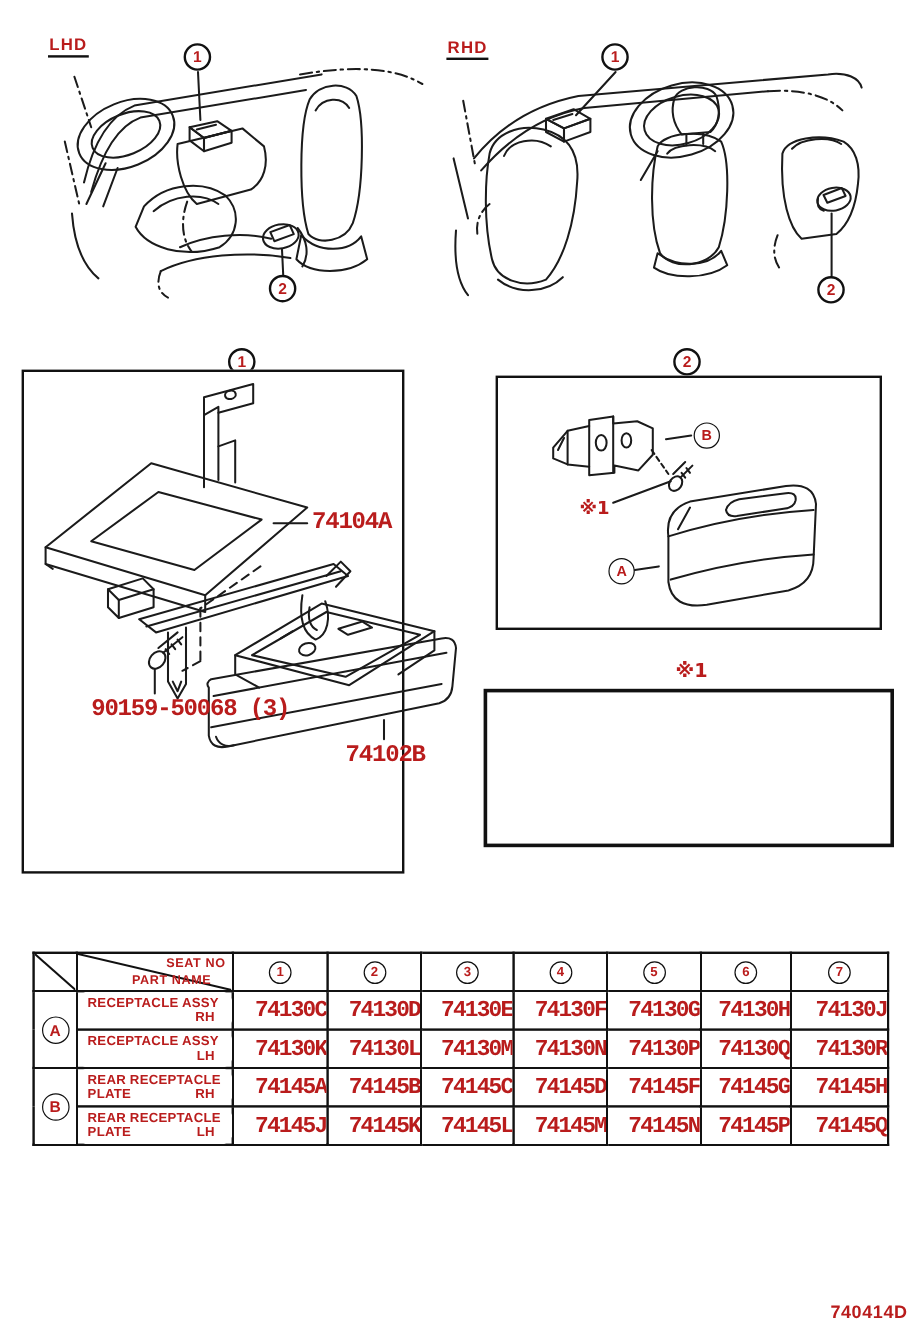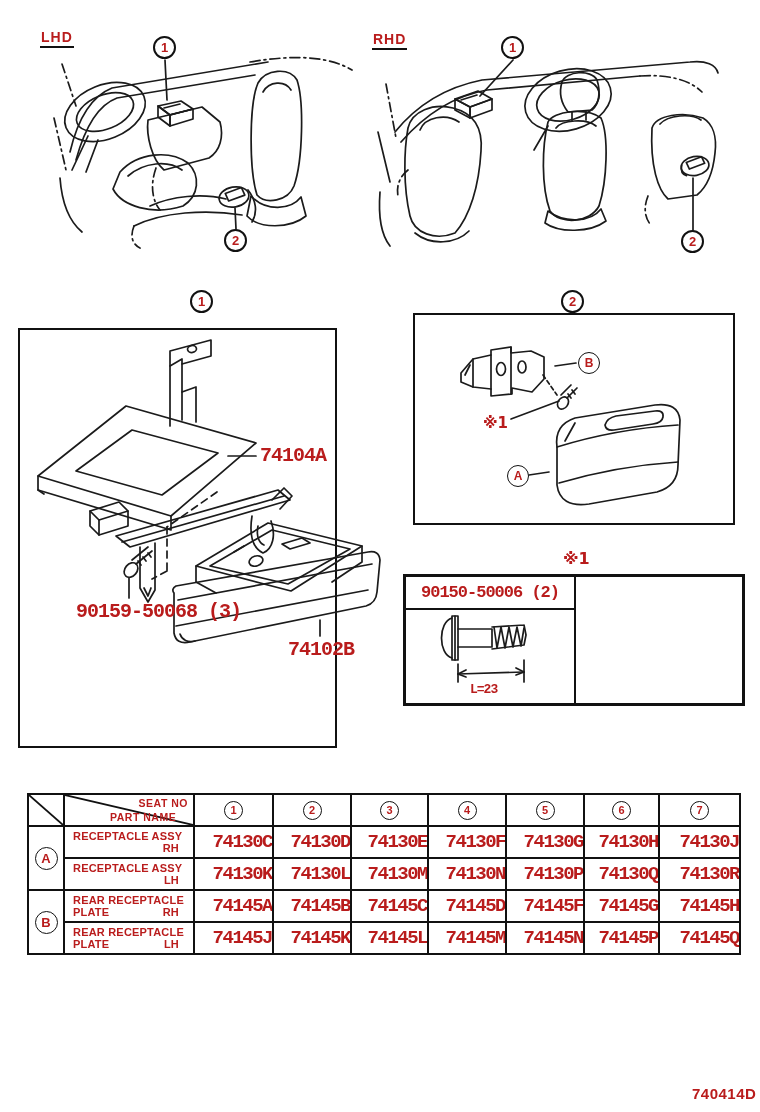--- a/index.html
+++ b/index.html
@@ -148,21 +148,21 @@
   </svg>
 
   <span class="abs scene-label" style="left:40px;top:29px">LHD</span>
   <span class="abs scene-label" style="left:372px;top:31px">RHD</span>
   <div class="callout" style="left:153px;top:36px">1</div>
   <div class="callout" style="left:224px;top:229px">2</div>
   <div class="callout" style="left:501px;top:36px">1</div>
   <div class="callout" style="left:681px;top:230px">2</div>
 
   <div class="callout" style="left:190px;top:290px">1</div>
-  <div class="detail-box" style="left:18px;top:328px;width:319px;height:420px;">
+  <div class="detail-box" style="left:18px;top:308px;width:319px;height:420px;">
     <svg class="art" width="363" height="416" viewBox="0 0 363 416">
 
       <g>
 
         <path d="M18,146 L106,76 L236,113 L151,186 Z"></path>
         <path d="M18,146 L18,160 L151,200 L151,186"></path>
         <path d="M18,160 L24,164"></path>
         <path d="M56,141 L112,100 L198,123 L142,165 Z"></path>
 
         <path d="M150,96 L150,36 L162,29 L162,90"></path>
@@ -253,38 +253,20 @@
       <path d="M114,160 L134,157" stroke-width="1.5"></path>
       <path d="M96,104 L144,86" stroke-width="1.5"></path>
     </svg>
     <div class="callout small" style="left:163px;top:37px">B</div>
     <div class="callout small" style="left:92px;top:150px">A</div>
     <span class="note-ref" style="left:68px;top:99px">※1</span>
   </div>
 
   <span class="abs note-ref" style="left:563px;top:549px;font-size:16px">※1</span>
   <div class="screw-table">
-    <div class="screw-col">
-      <div class="screw-head">90150-50006 (2)</div>
-      <div class="screw-body">
-        <svg class="art" width="168" height="93" viewBox="0 0 168 93">
-          <path d="M46,8 C32,12 32,44 46,48"></path>
-          <path d="M46,6 L52,6 L52,50 L46,50 Z"></path>
-          <path d="M49,6 L49,50"></path>
-          <path d="M52,19 L86,19 L86,37 L52,37"></path>
-          <path d="M86,17 L118,15 M86,39 L118,35 L120,25 L118,15"></path>
-          <path d="M88,17 l3,21 l4,-21 l4,21 l4,-21 l4,20 l4,-20 l4,19 l3,-18" stroke-width="1.4"></path>
-          <path d="M52,54 L52,72 M118,50 L118,72"></path>
-          <path d="M52,64 L118,62" stroke-width="1.4"></path>
-          <path d="M52,64 L60,60 M52,64 L60,67" stroke-width="1.4"></path>
-          <path d="M118,62 L110,58 M118,62 L110,65" stroke-width="1.4"></path>
-        </svg>
-        <span class="dim-label" style="left:64px;top:72px">L=23</span>
-      </div>
-    </div>
     <div class="screw-col">
     </div>
   </div>
 
   <table class="parts-table">
     <colgroup>
       <col style="width:36px">
         <col style="width:130px">
       <col style="width:79px">
         <col style="width:78px">

